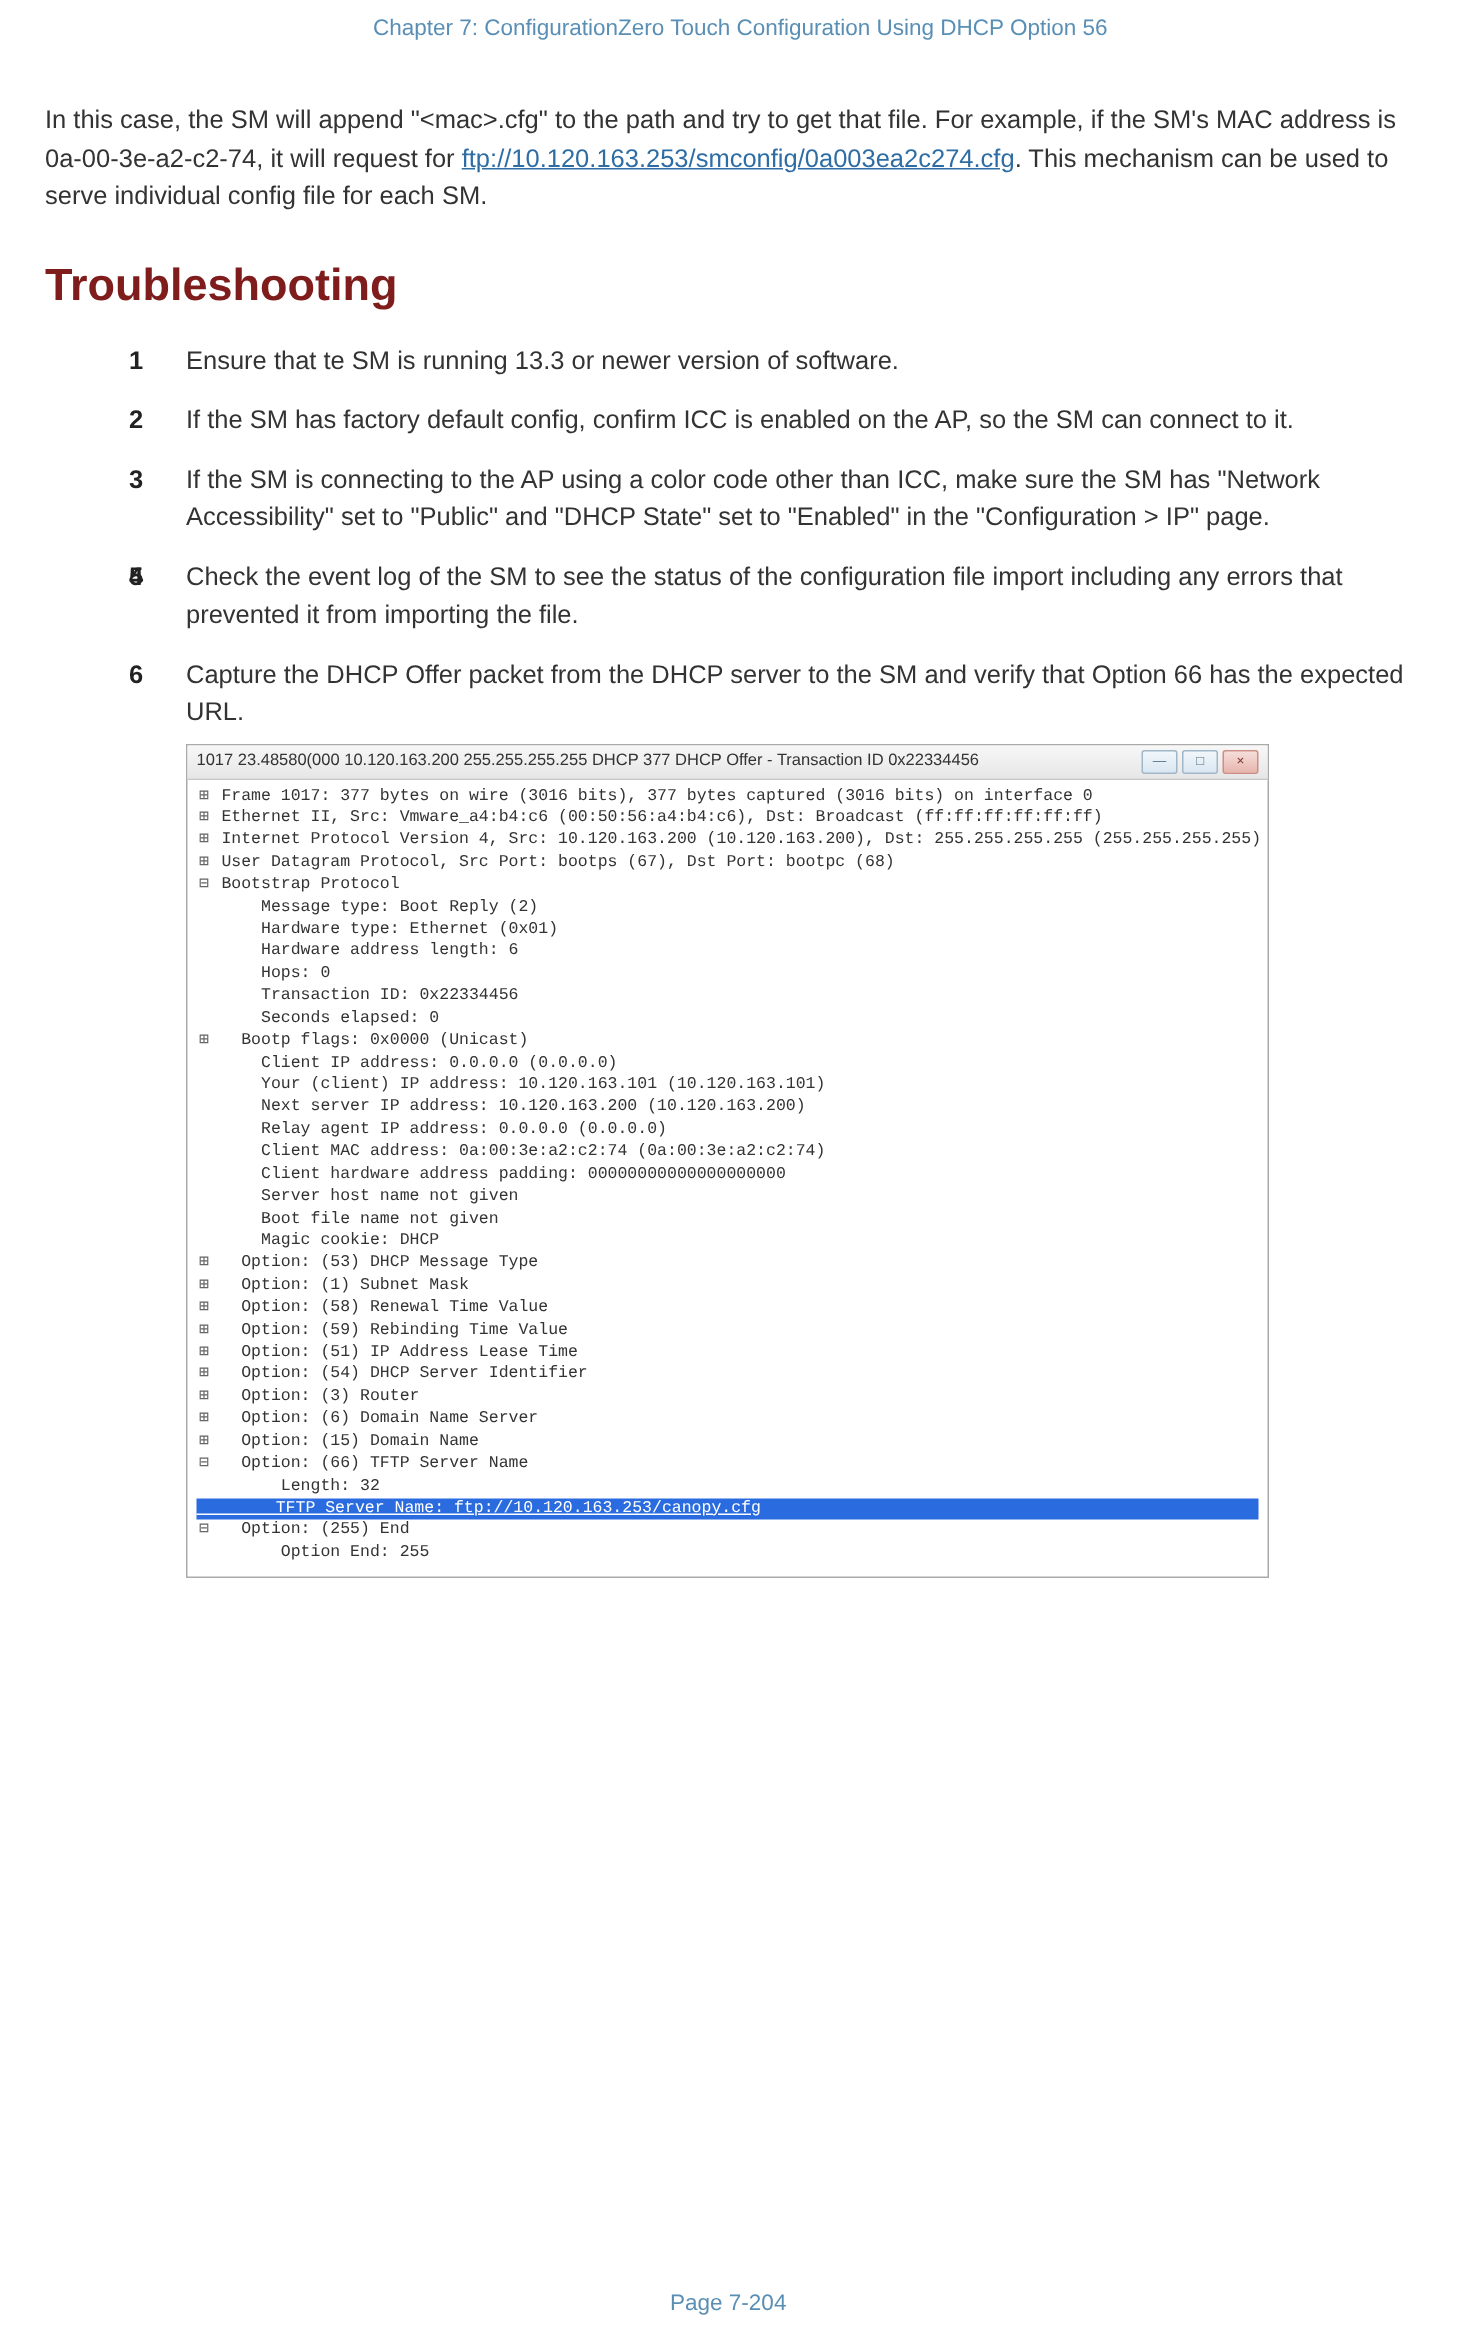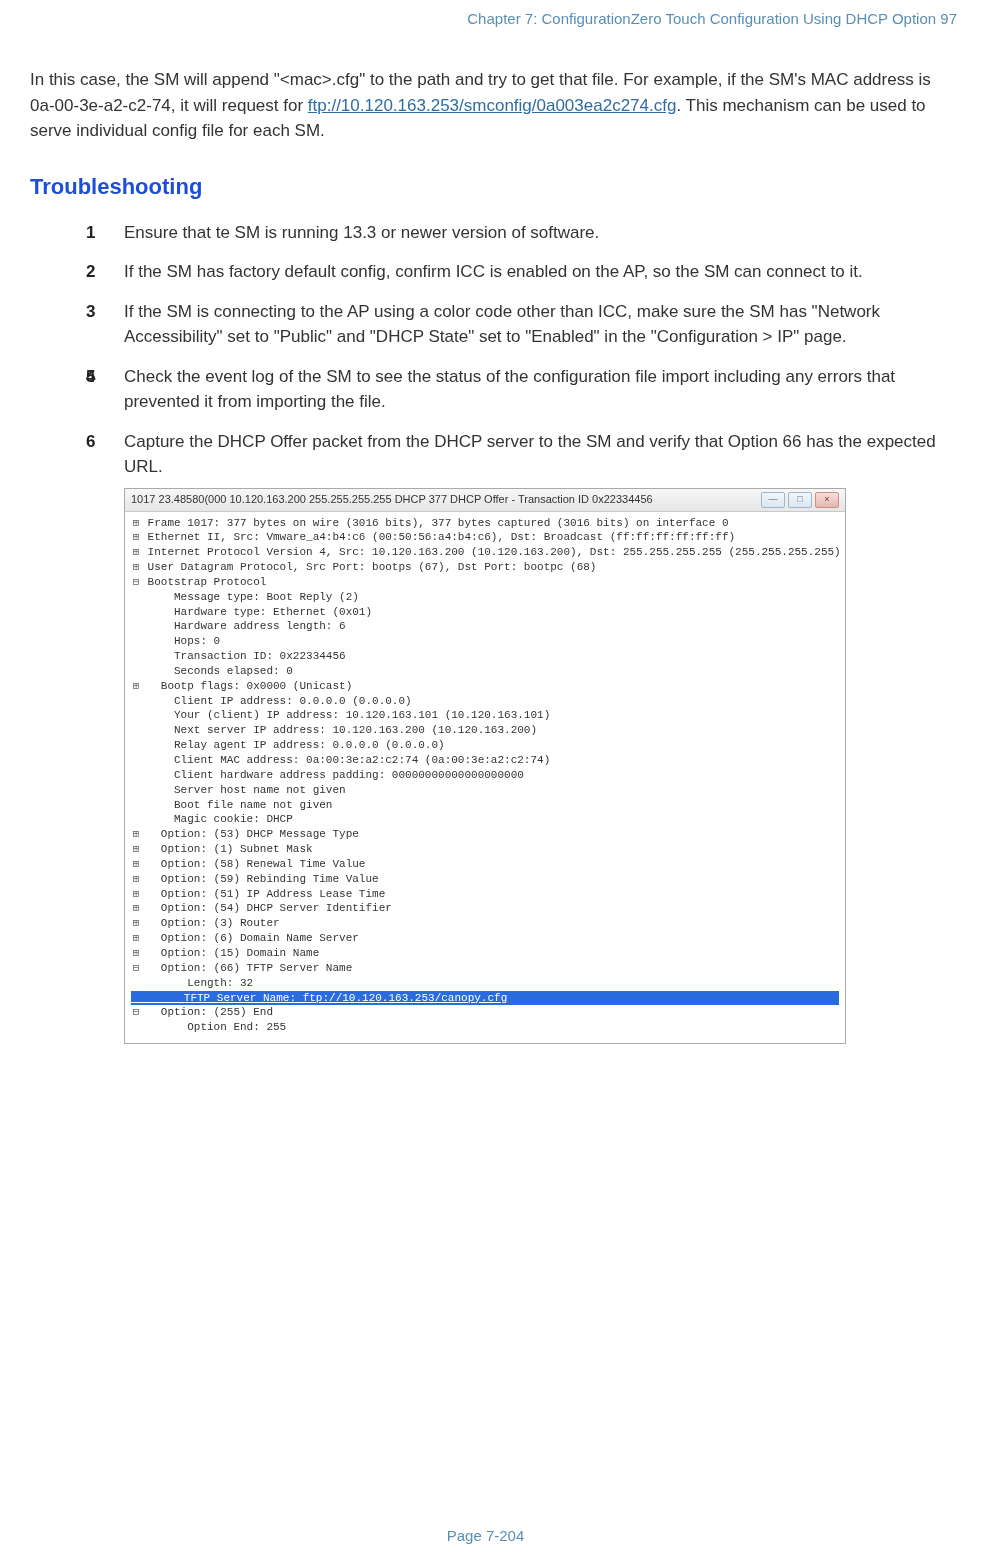--- a/index.html
+++ b/index.html
@@ -14,38 +14,38 @@
     box-sizing: border-box;
   }
   .page {
     padding: 10px 30px 0 30px;
     box-sizing: border-box;
     height: 100%;
     position: relative;
   }
   .header-row {
     display: flex;
-    justify-content: flex-end;
+    justify-content: center;
     font-size: 15px;
     color: #5a8fb5;
     margin-bottom: 40px;
   }
   .body-text {
     font-size: 17px;
     line-height: 1.5;
     color: #333;
     margin-bottom: 30px;
   }
   .link {
     color: #2e6da4;
     text-decoration: underline;
   }
   h2.section-title {
-    color: #1d4ed8;
-    font-size: 22px;
+    color: #7f1d1d;
+    font-size: 30px;
     font-weight: bold;
     margin: 28px 0 20px 0;
   }
   ol.steps {
     list-style: none;
     padding: 0;
     margin: 0 0 0 56px;
   }
   ol.steps > li {
     position: relative;
@@ -136,21 +136,21 @@
     color: #5a8fb5;
     font-size: 15px;
   }
 </style>
 </head>
 <body>
 
 <div class="page">
   <div class="header-row">
     <span>Chapter 7:  Configuration</span>
-    <span>Zero Touch Configuration Using DHCP Option 97</span>
+    <span>Zero Touch Configuration Using DHCP Option 56</span>
   </div>
 
   <div class="body-text">
     <span>In this case, the SM will append "&lt;mac&gt;.cfg" to the path and try to get that file. For example, if the SM's MAC address is 0a-00-3e-a2-c2-74, it will request for </span><a class="link">ftp://10.120.163.253/smconfig/0a003ea2c274.cfg</a><span>. This mechanism can be used to serve individual config file for each SM.</span>
   </div>
 
   <h2 class="section-title">Troubleshooting</h2>
 
   <ol class="steps">
     <li><span class="num">1</span><span>Ensure that te SM is running 13.3 or newer version of software.</span></li>

